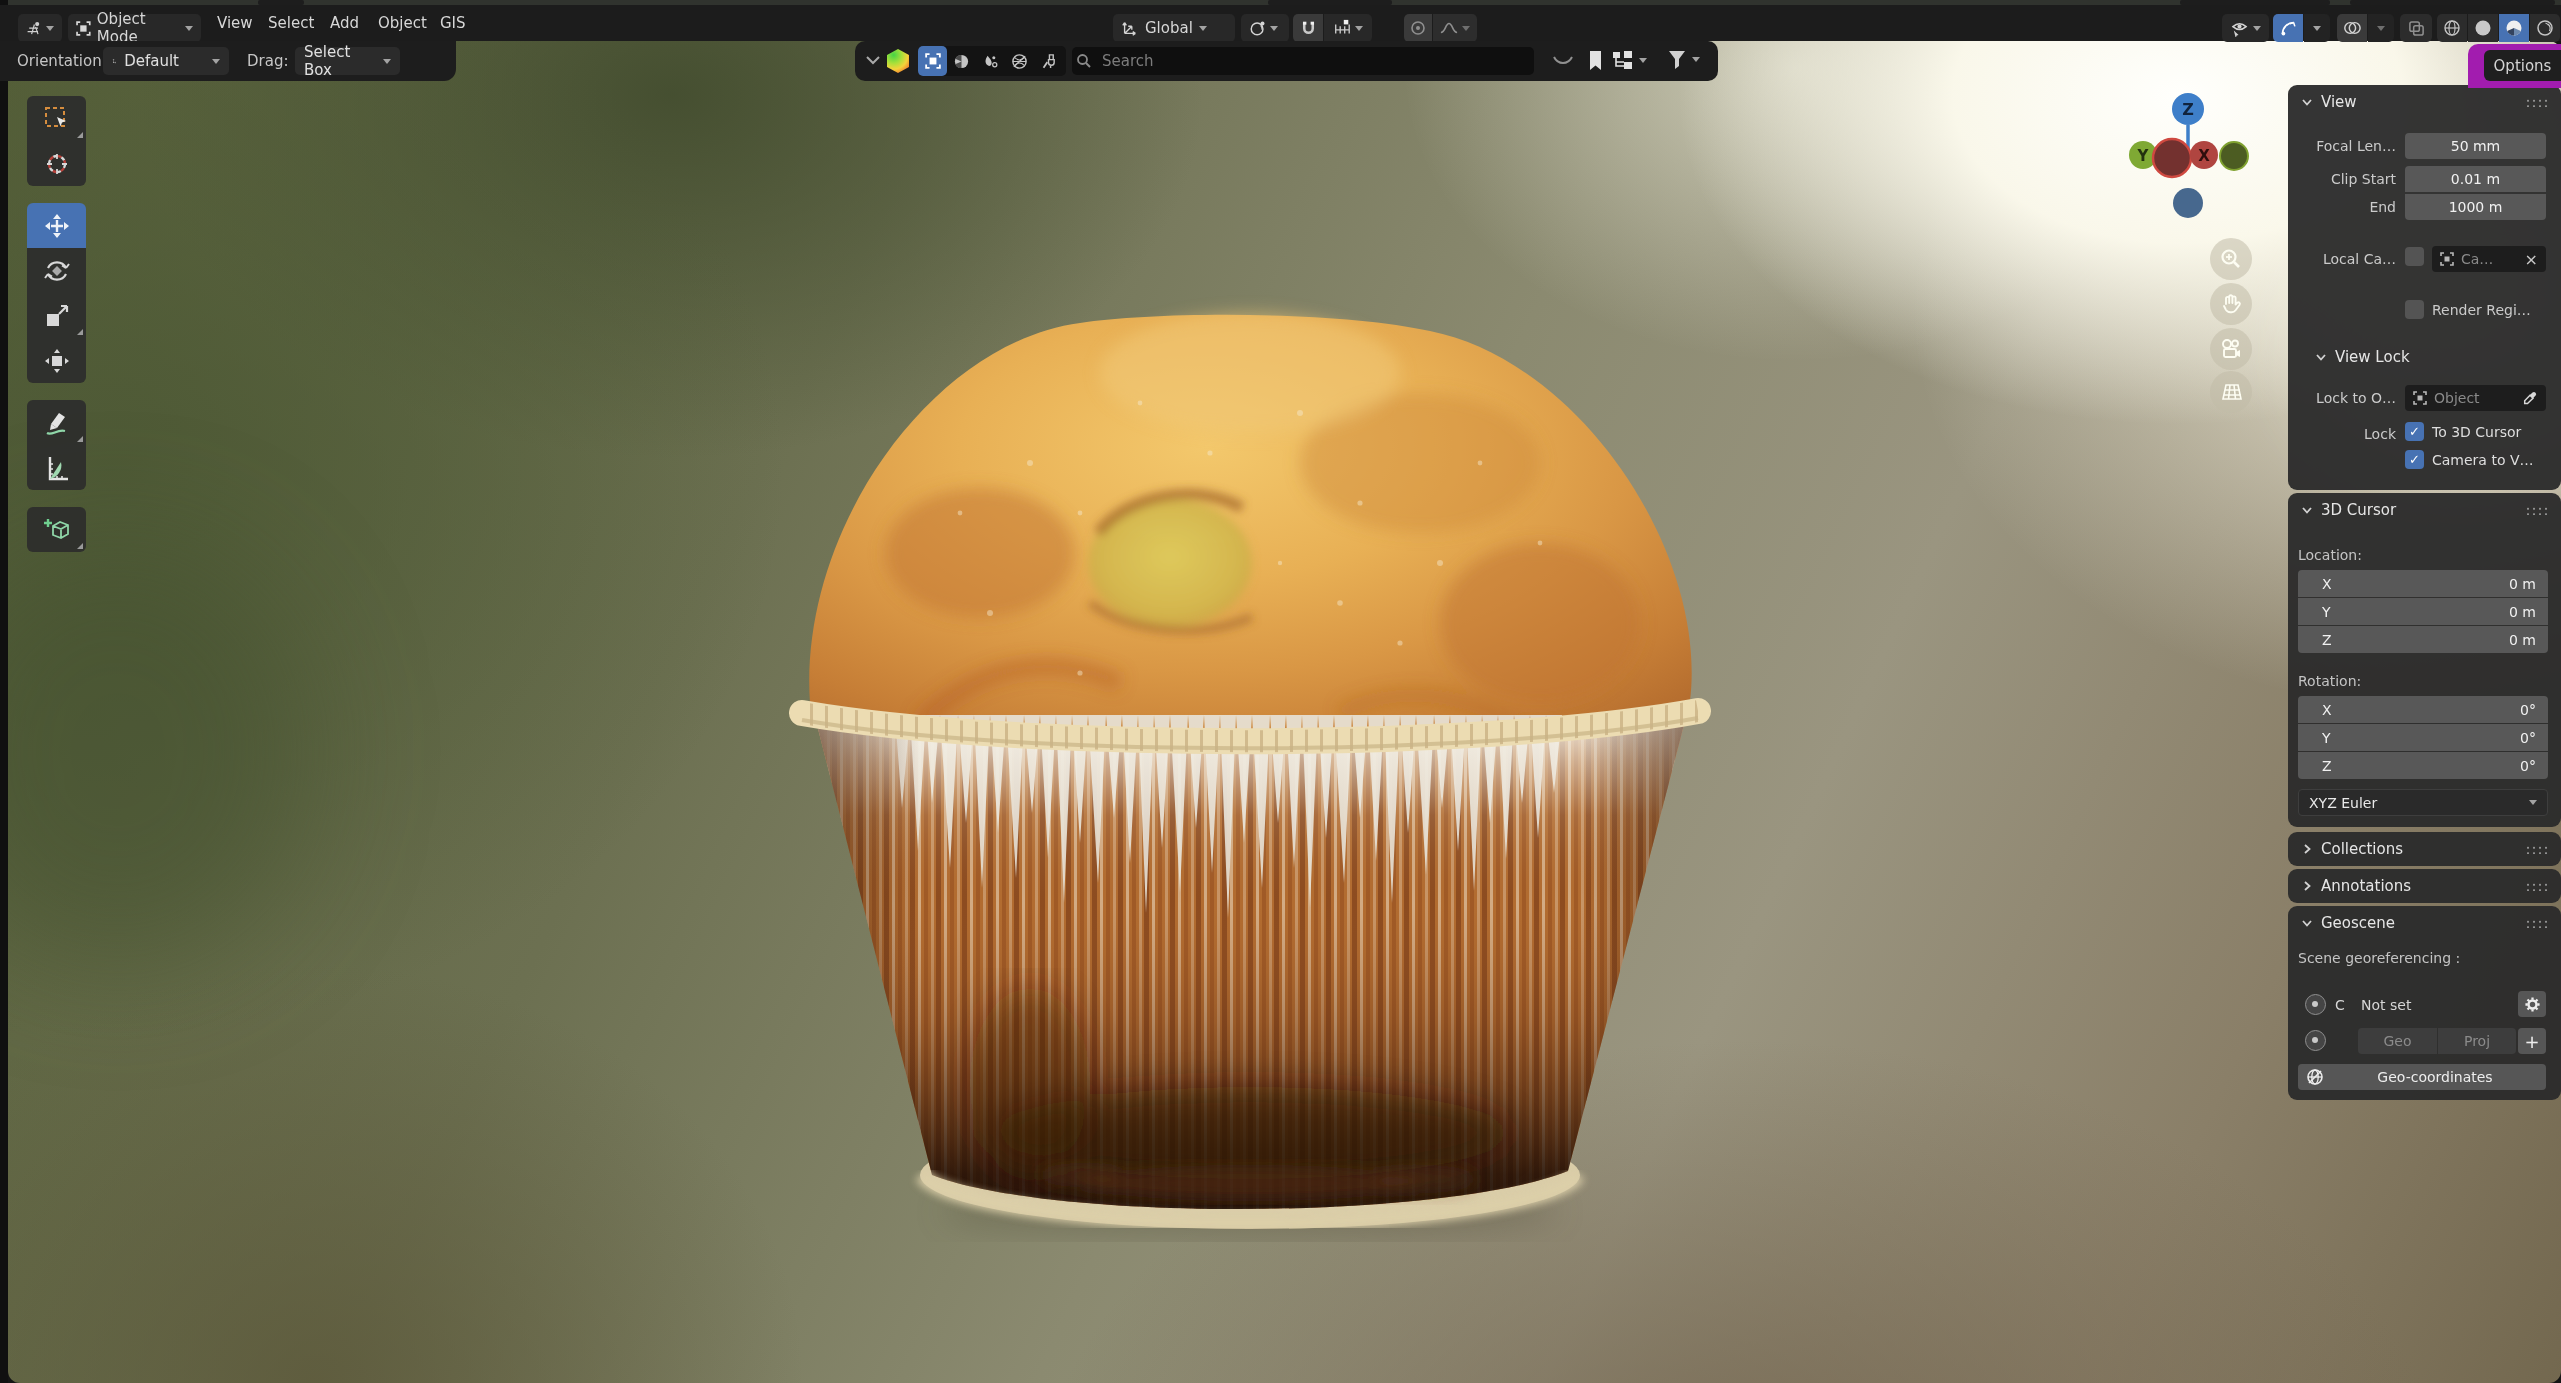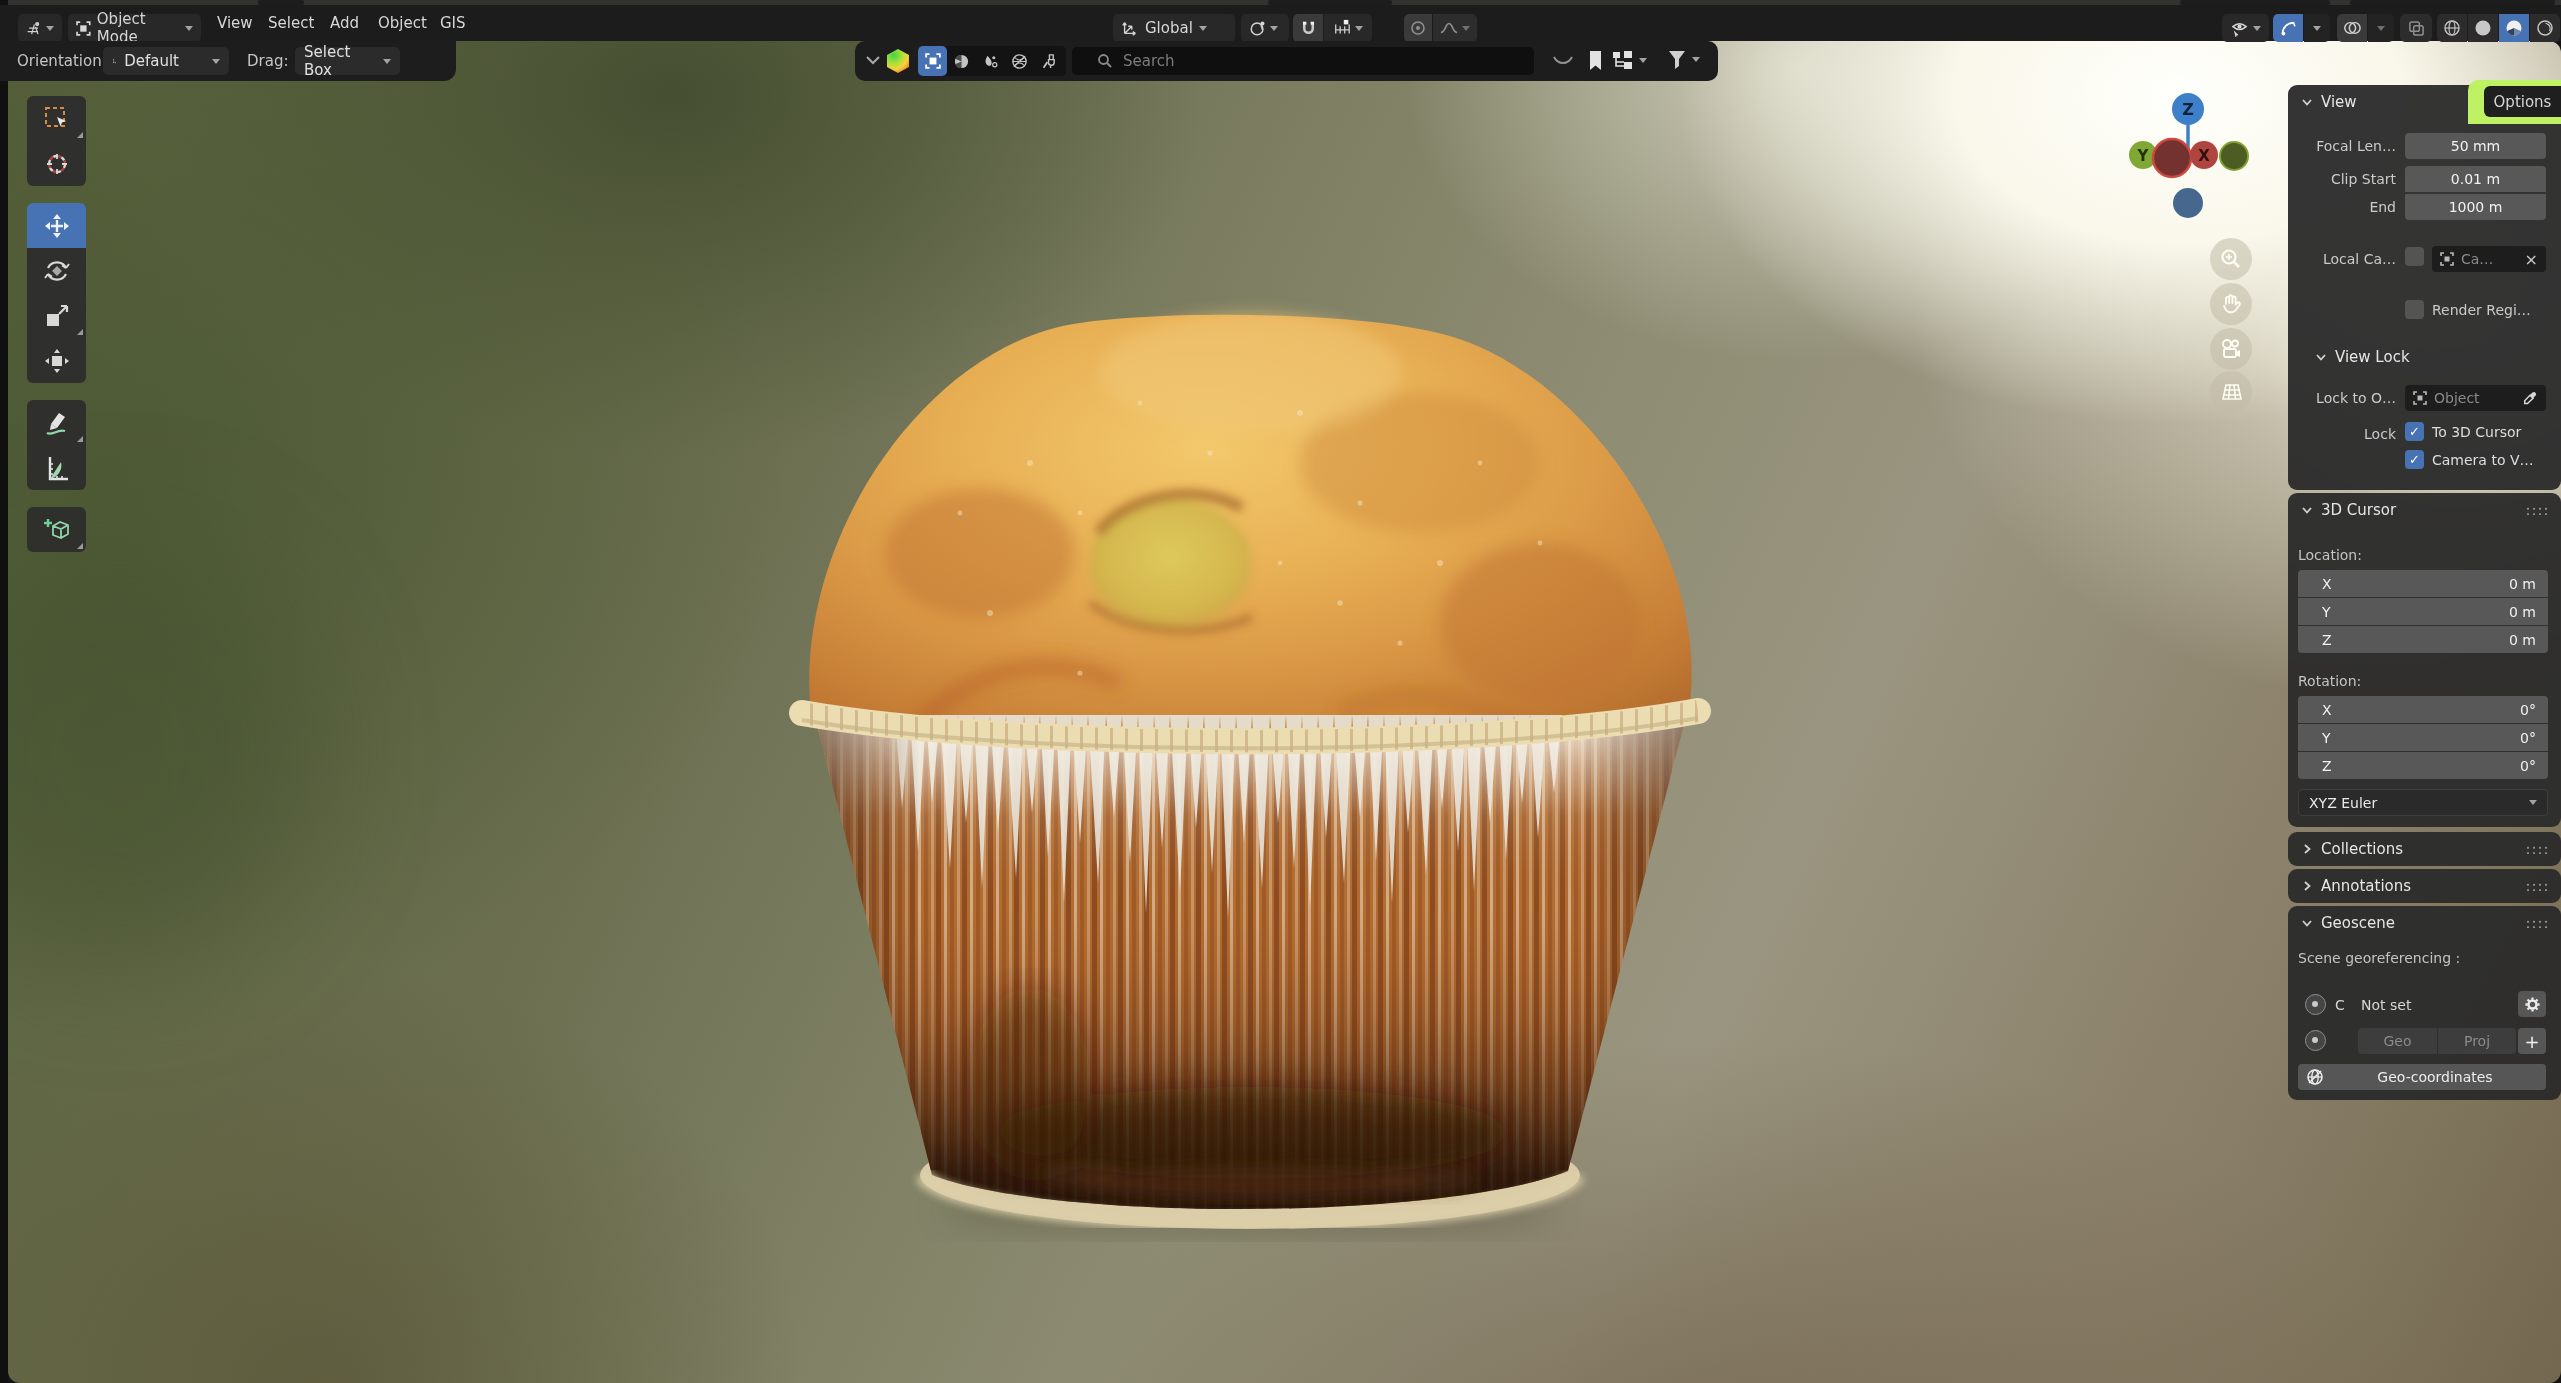--- a/index.html
+++ b/index.html
@@ -27,27 +27,27 @@
       radial-gradient(900px 760px at 4% 32%, rgba(76,88,52,.9), rgba(76,88,52,0) 75%),
       radial-gradient(760px 520px at 26% 4%, rgba(66,76,46,.9), rgba(66,76,46,0) 70%),
       radial-gradient(1000px 700px at 68% 112%, rgba(116,102,80,.95), rgba(116,102,80,0) 72%),
       radial-gradient(700px 600px at 12% 100%, rgba(92,88,58,.8), rgba(92,88,58,0) 70%),
       linear-gradient(115deg,#566039 0%,#6c7051 30%,#8b8a70 52%,#9a9580 68%,#8a7f68 85%,#73684f 100%);}
   .leftedge{left:0;top:0;width:8px;height:1383px;background:#101010;}
   
   .block2{position:absolute;background:#1d1d1d;}
   .tsleft{left:0;top:41px;width:456px;height:40px;border-radius:0 0 12px 0;}
   .propstrip{left:855px;top:41px;width:863px;height:40px;border-radius:10px;}
-  .optstrip{left:2468px;top:44px;width:93px;height:44px;background:#bef264;border-radius:10px 0 0 0;margin-top:36px;}
+  .optstrip{left:2468px;top:44px;width:93px;height:44px;background:#a21caf;border-radius:10px 0 0 0;}
   .optbtn{position:absolute;left:16px;top:6px;width:77px;height:31px;background:#1f1f1f;border-radius:6px 0 0 6px;
           display:flex;align-items:center;justify-content:center;color:#d5d5d5;font-size:15px;}
   .dd2{position:absolute;top:6px;height:28px;background:#2b2b2b;border-radius:5px;display:flex;align-items:center;gap:7px;
        padding:0 9px;box-sizing:border-box;color:#e0e0e0;font-size:15px;}
   .searchbox{position:absolute;left:217px;top:6px;width:462px;height:28px;background:#0f0f0f;border-radius:5px;
-       display:flex;align-items:center;padding:0 25px;box-sizing:border-box;gap:8px;}
+       display:flex;align-items:center;padding:0 4px;box-sizing:border-box;gap:8px;}
   .searchbox input{background:transparent;border:none;outline:none;color:#c8c8c8;font-size:15px;width:380px;
        font-family:"DejaVu Sans","Liberation Sans",sans-serif;}
   .searchbox input::placeholder{color:#7c7c7c;}
   .tabstrip{position:absolute;left:63px;top:5px;width:148px;height:30px;background:#131313;border-radius:5px;display:flex;align-items:center;}
   .tabbtn{width:29px;height:30px;display:flex;align-items:center;justify-content:center;border-radius:5px;}
   .tabbtn.sel{background:#4772b3;}
   
   .tool{position:absolute;left:19px;width:59px;height:45px;background:#2c2c2ce8;display:flex;align-items:center;justify-content:center;}
   .tool.sel{background:#4772b3;}
   .tool .corner{position:absolute;right:3px;bottom:3px;width:0;height:0;

